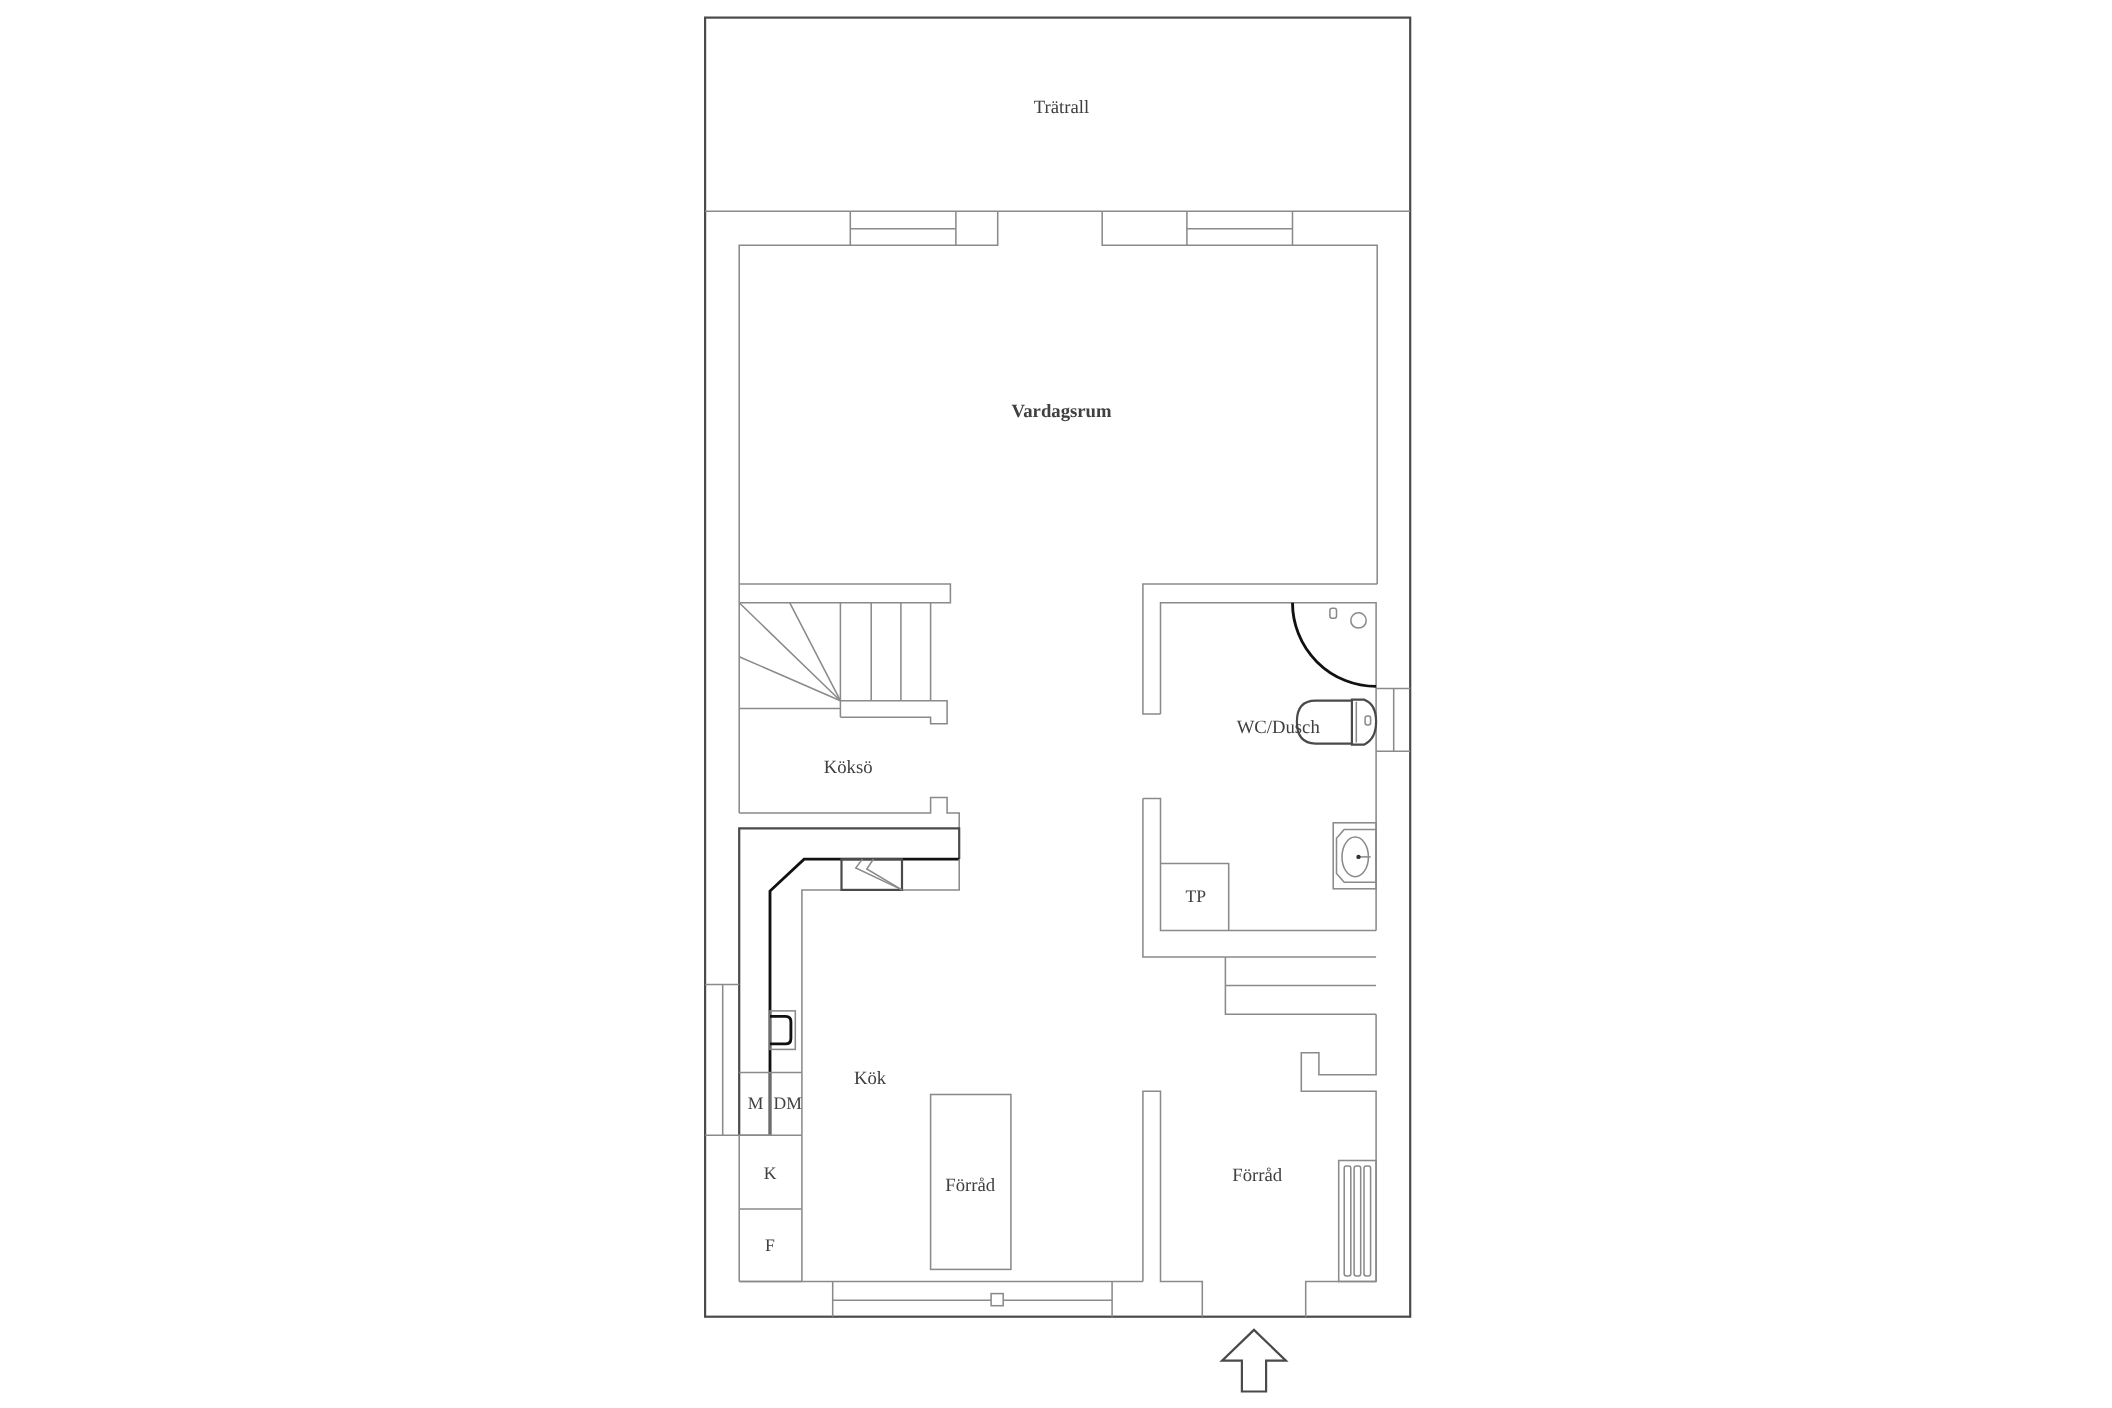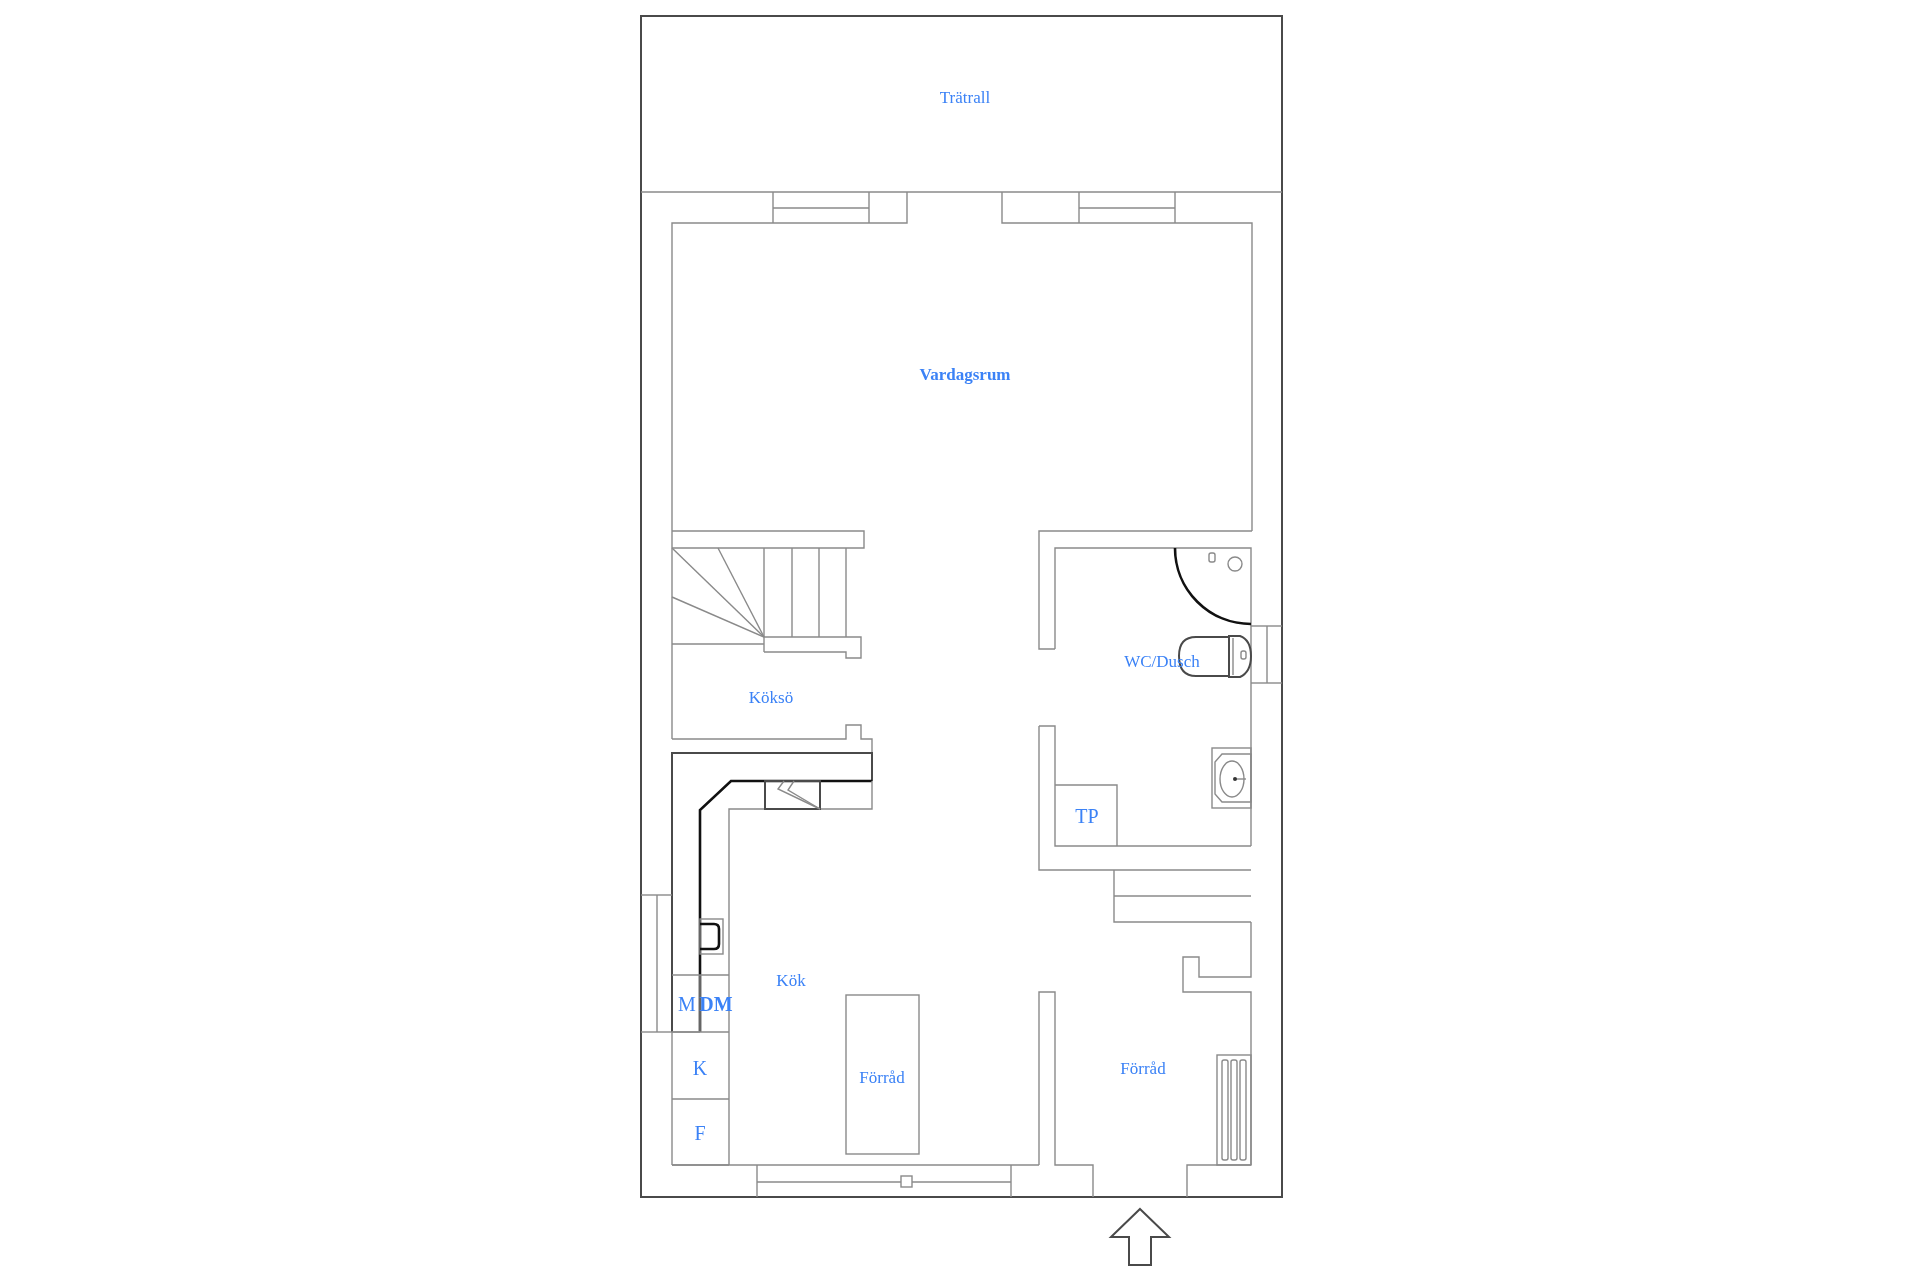--- a/index.html
+++ b/index.html
@@ -1,22 +1,22 @@
 <!DOCTYPE html>
 <html><head>
 <meta charset="utf-8">
 <style>
   html, body { margin:0; padding:0; background:#ffffff; }
   body { width:1920px; height:1280px; position:relative; overflow:hidden; font-family:"DejaVu Serif","Liberation Serif",serif; }
   #plan { position:absolute; left:0; top:0; width:1920px; height:1280px; }
   .w  { fill:none; stroke:#8a8a8a; stroke-width:1.4; }
   .wd { fill:none; stroke:#4a4a4a; stroke-width:2; }
   .wk { fill:none; stroke:#111111; stroke-width:2.6; }
-  .lbl { position:absolute; color:#3b82f6; font-family:"Liberation Serif","DejaVu Serif",serif; font-size:17px; white-space:nowrap; transform:translate(-50%,-50%); line-height:1; }
-  .lbl.sm { font-size:20px; }
+  .lbl { position:absolute; color:#404040; font-family:"Liberation Serif","DejaVu Serif",serif; font-size:17px; white-space:nowrap; transform:translate(-50%,-50%); line-height:1; }
+  .lbl.sm { font-size:16px; }
 </style>
 </head>
 <body>
 
 <svg id="plan" viewBox="0 0 1920 1280" xmlns="http://www.w3.org/2000/svg">
 
   <g>
     <rect class="wd" x="641" y="16" width="641" height="1181"></rect>
   </g>
 
@@ -169,15 +169,15 @@
 <div class="lbl" style="left:965px; top:97px;">Trätrall</div>
 <div class="lbl" style="left:965px; top:374px;font-weight:bold;">Vardagsrum</div>
 <div class="lbl" style="left:771px; top:697px;">Köksö</div>
 <div class="lbl" style="left:1162px; top:661px;">WC/Dusch</div>
 <div class="lbl sm" style="left:1087px; top:816px;">TP</div>
 <div class="lbl" style="left:791px; top:980px;">Kök</div>
 <div class="lbl" style="left:882px; top:1077px;">Förråd</div>
 <div class="lbl" style="left:1143px; top:1068px;">Förråd</div>
 
 <div class="lbl sm" style="left:687px; top:1004px;">M</div>
-<div class="lbl sm" style="left:716px; top:1004px;font-weight:bold;">DM</div>
+<div class="lbl sm" style="left:716px; top:1004px;">DM</div>
 <div class="lbl sm" style="left:700px; top:1068px;">K</div>
 <div class="lbl sm" style="left:700px; top:1133px;">F</div>
 
 </body></html>

